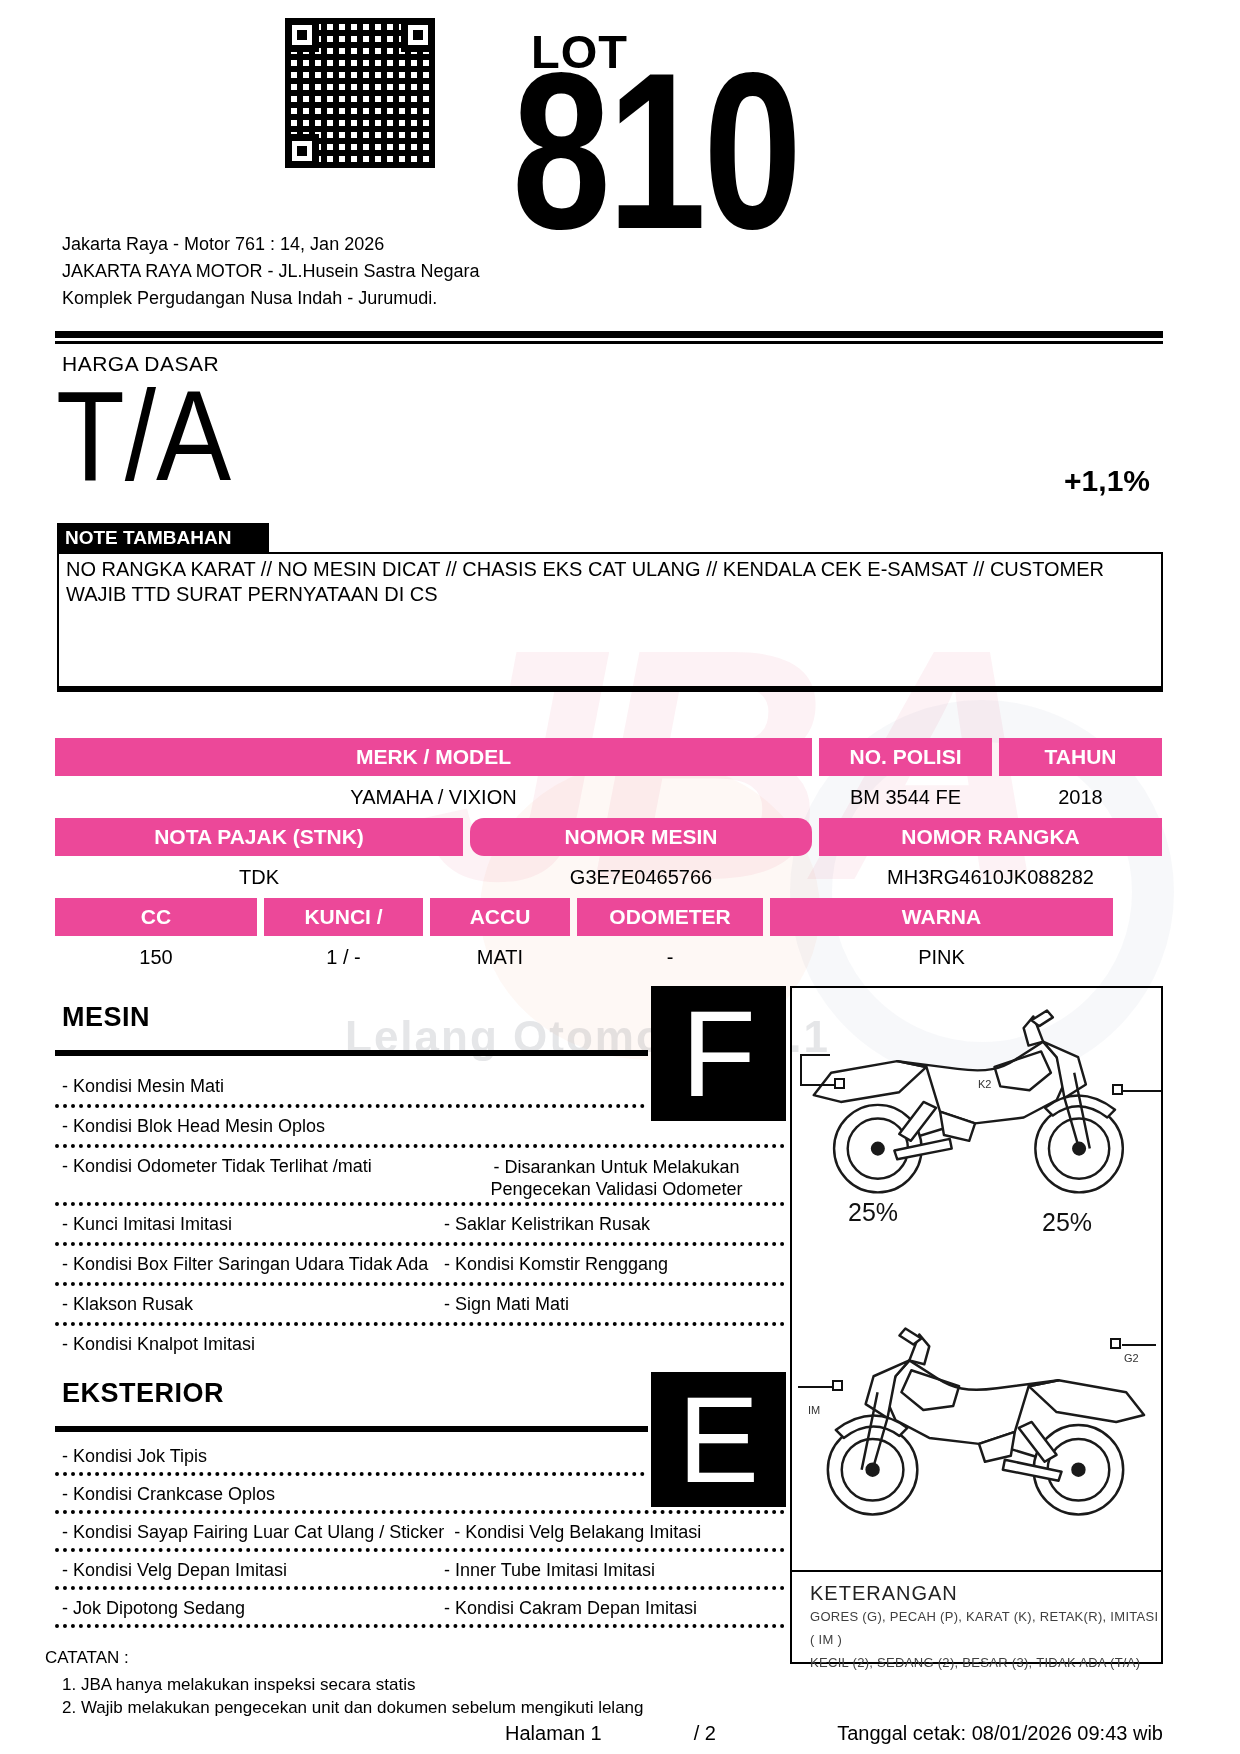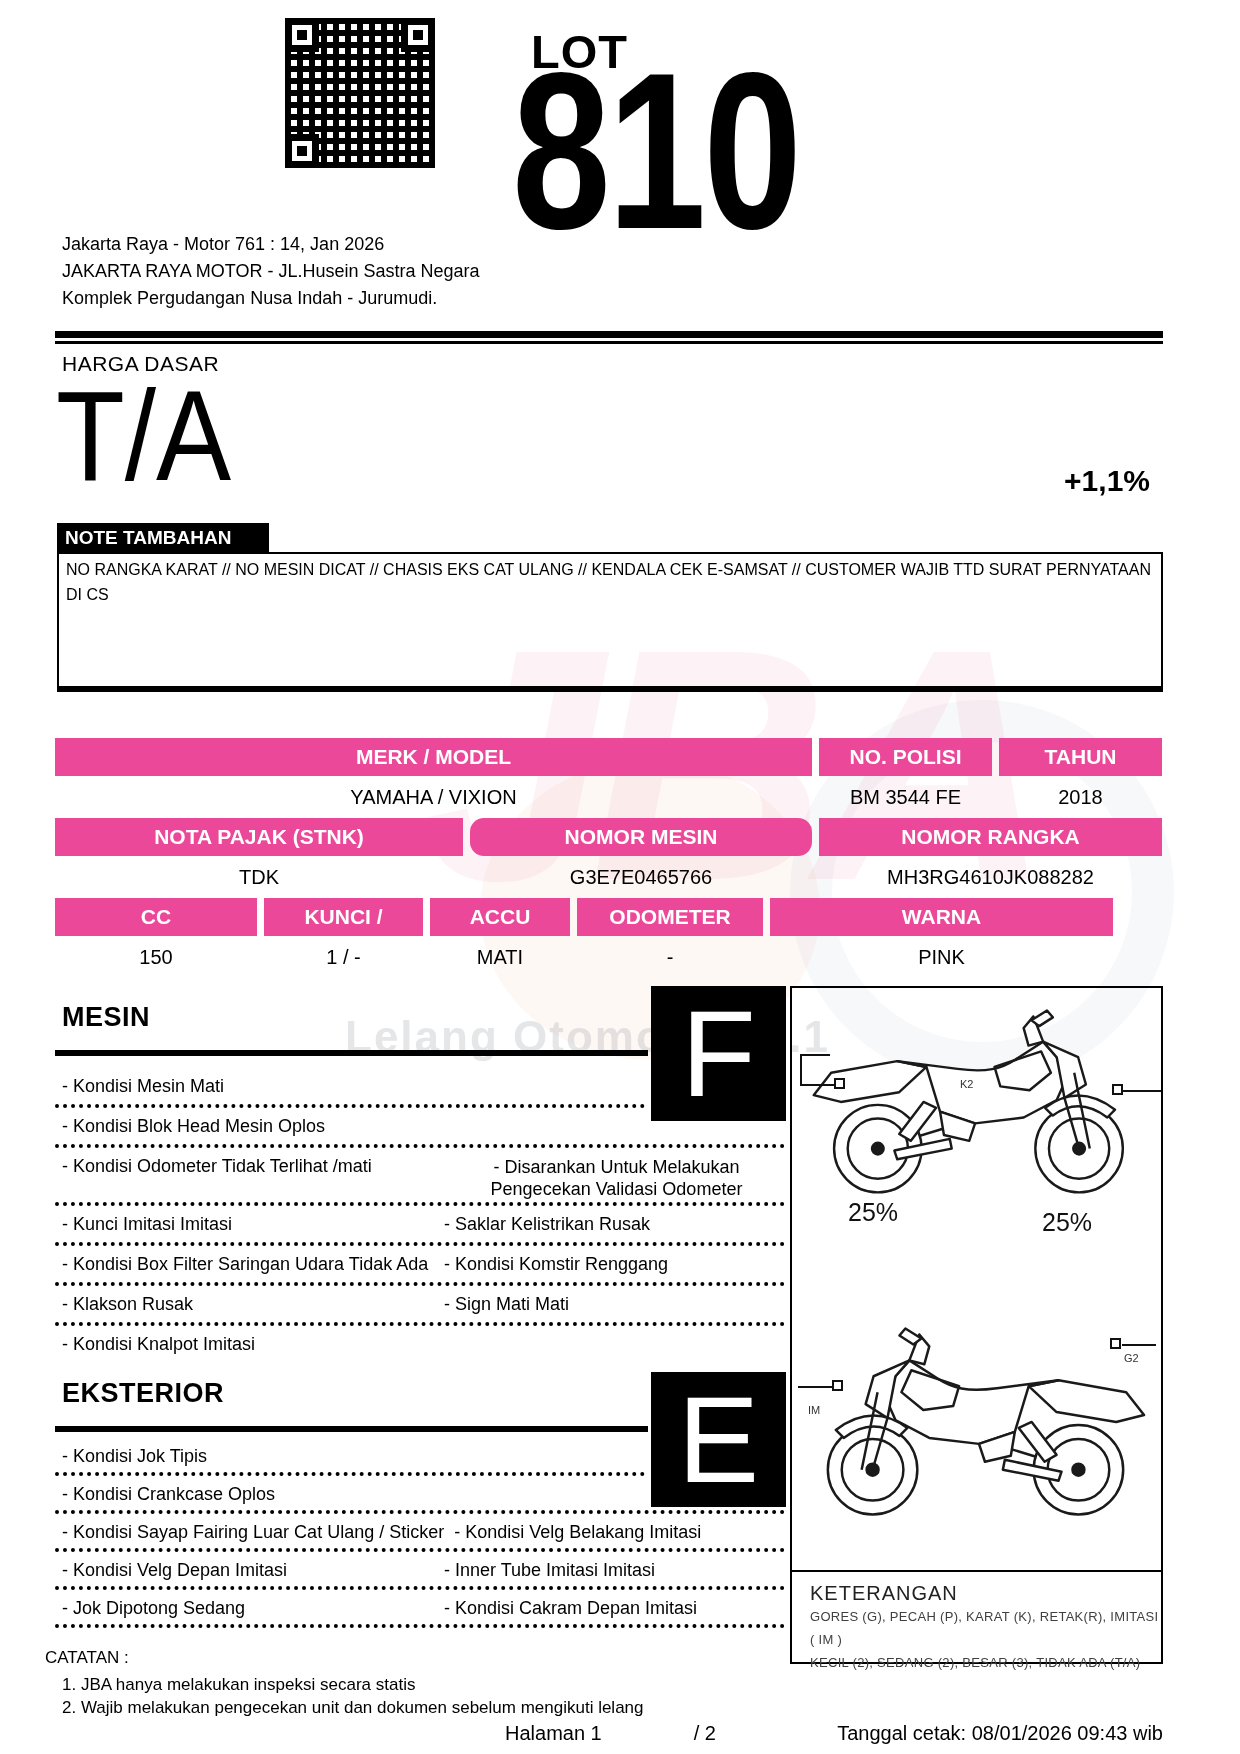--- a/index.html
+++ b/index.html
@@ -37,21 +37,21 @@
   .rule-double .r2{height:3px;background:#000;margin-top:3px;}
 
   .harga-label{left:62px;top:352px;font-size:21px;letter-spacing:0.5px;}
   .harga-value{left:56px;top:372px;font-size:128px;line-height:1;font-weight:400;
     transform:scaleX(0.88);transform-origin:top left;}
   .increment{right:90px;top:464px;font-size:30px;font-weight:700;margin-left:44px;}
 
   .note-label{left:57px;top:523px;width:212px;height:29px;background:#000;color:#fff;
     font-size:19px;font-weight:700;line-height:29px;padding-left:8px;box-sizing:border-box;}
   .note-box{left:57px;top:552px;width:1106px;height:140px;border:2px solid #000;border-bottom-width:6px;
-    box-sizing:border-box;padding:3px 7px;font-size:16px;line-height:25px;}
+    box-sizing:border-box;padding:3px 7px;font-size:20px;line-height:25px;}
 
   
   .vtable{left:55px;top:738px;width:1107px;}
   .trow{display:flex;gap:7px;}
   .th{background:#ec4899;color:#fff;font-weight:700;font-size:21px;text-align:center;
     height:38px;line-height:38px;box-sizing:border-box;}
   .td{font-size:20px;text-align:center;height:42px;line-height:42px;box-sizing:border-box;}
   
   .w-merk{width:757px;} .w-pol{width:173px;} .w-thn{width:163px;}
   .w-pajak{width:408px;} .w-mesin{width:342px;border-radius:14px;} .w-rangka{width:343px;}
@@ -250,21 +250,21 @@
         <path d="M270 98 L285 150 M280 72 L296 150" fill="none"></path>
         <path d="M142 112 L178 124 L172 142 L146 136 Z"></path>
       </g>
     </defs>
   </svg>
 
   <div class="abs diagram-box" style="position:absolute;">
     <svg class="bike" style="left:10px;top:14px;" width="350" height="196" viewBox="0 0 360 200">
       <use href="#bike-shape"></use>
     </svg>
-    <div class="small-label" style="left:168px;top:90px;">K2</div>
+    <div class="small-label" style="left:186px;top:90px;">K2</div>
     <div class="callout-ln" style="left:8px;top:66px;width:30px;height:2px;"></div>
     <div class="callout-ln" style="left:8px;top:66px;width:2px;height:32px;"></div>
     <div class="callout-ln" style="left:8px;top:96px;width:34px;height:2px;"></div>
     <div class="callout-sq" style="left:42px;top:90px;"></div>
     <div class="callout-ln" style="left:330px;top:102px;width:39px;height:2px;"></div>
     <div class="callout-sq" style="left:320px;top:96px;"></div>
     <div class="tire-label" style="left:56px;top:210px;">25%</div>
     <div class="tire-label" style="left:250px;top:220px;">25%</div>
 
     <svg class="bike" style="left:6px;top:296px;transform:scaleX(-1);" width="358" height="272" viewBox="0 0 360 200">

